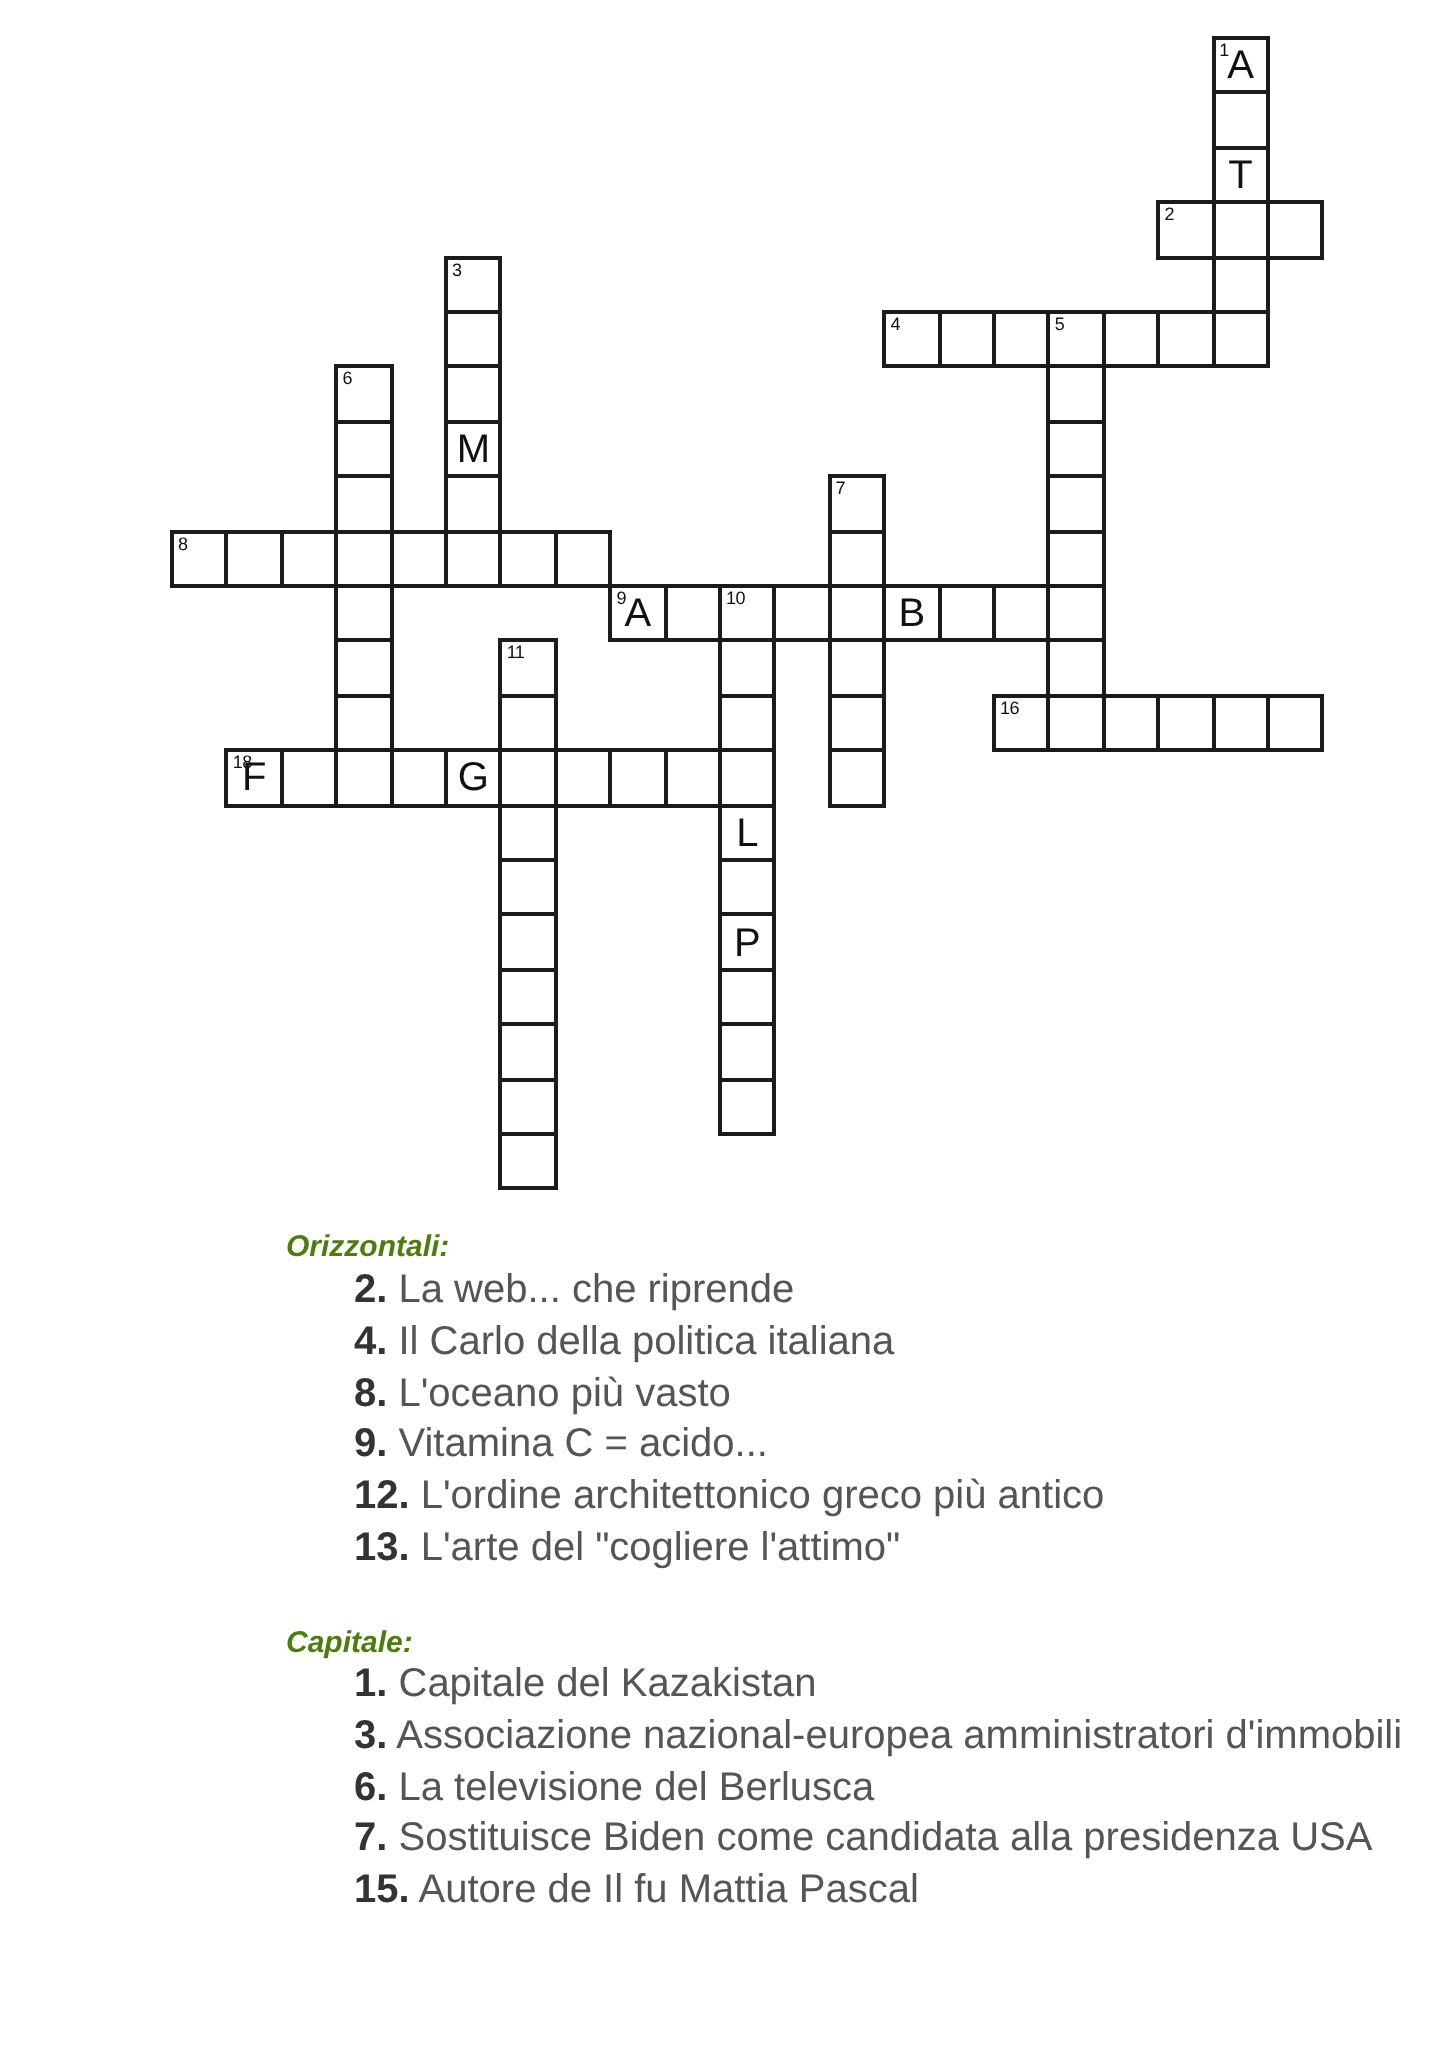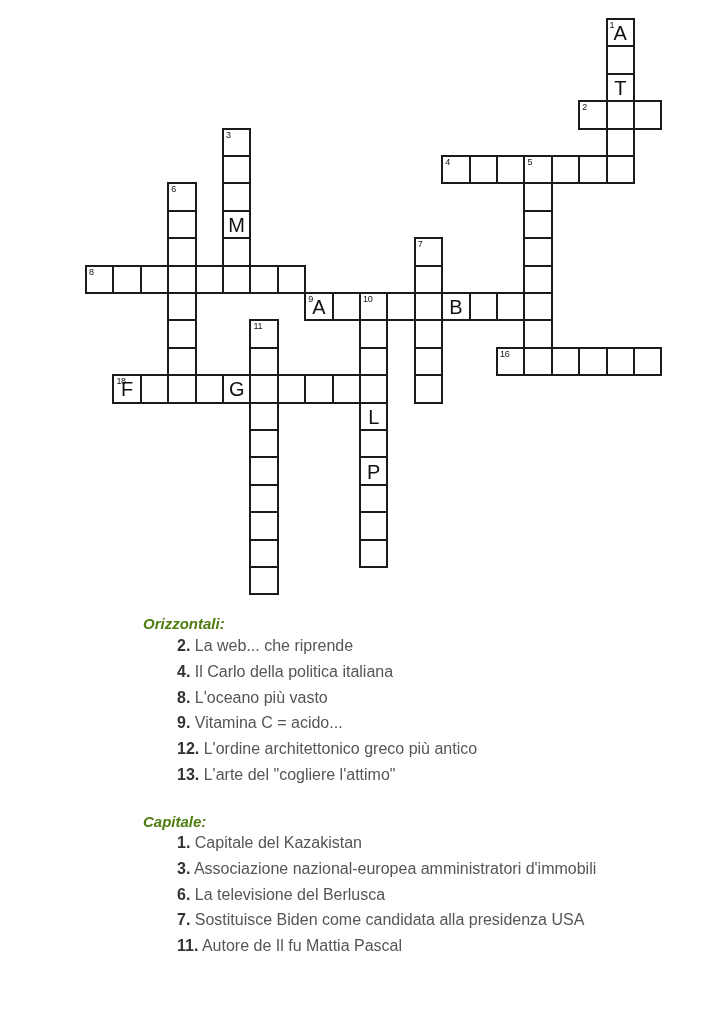--- a/index.html
+++ b/index.html
@@ -56,21 +56,21 @@
   .clue-list {
     position: absolute;
     left: 177px;
     margin: 0;
     padding: 0;
     list-style: none;
   }
   .clue-list.across { top: 633px; }
   .clue-list.down   { top: 830px; }
   .clue {
-    font-size: 16px;
+    font-size: 20px;
     line-height: 25.8px;
     color: #555555;
     white-space: nowrap;
   }
   .clue b {
     color: #333333;
     font-weight: 700;
   }
 </style>
 </head>
@@ -215,15 +215,15 @@
       <li class="clue"><b>12.</b> L'ordine architettonico greco più antico</li>
       <li class="clue"><b>13.</b> L'arte del "cogliere l'attimo"</li>
     </ol>
 
   <div class="clue-header down">Capitale:</div>
   <ol class="clue-list down" id="down-list">
       <li class="clue"><b>1.</b> Capitale del Kazakistan</li>
       <li class="clue"><b>3.</b> Associazione nazional-europea amministratori d'immobili</li>
       <li class="clue"><b>6.</b> La televisione del Berlusca</li>
       <li class="clue"><b>7.</b> Sostituisce Biden come candidata alla presidenza USA</li>
-      <li class="clue"><b>11.</b> Autore de Il fu Mattia Pascal</li>
+      <li class="clue"><b>15.</b> Autore de Il fu Mattia Pascal</li>
     </ol>
 </div>
 
 </body></html>

